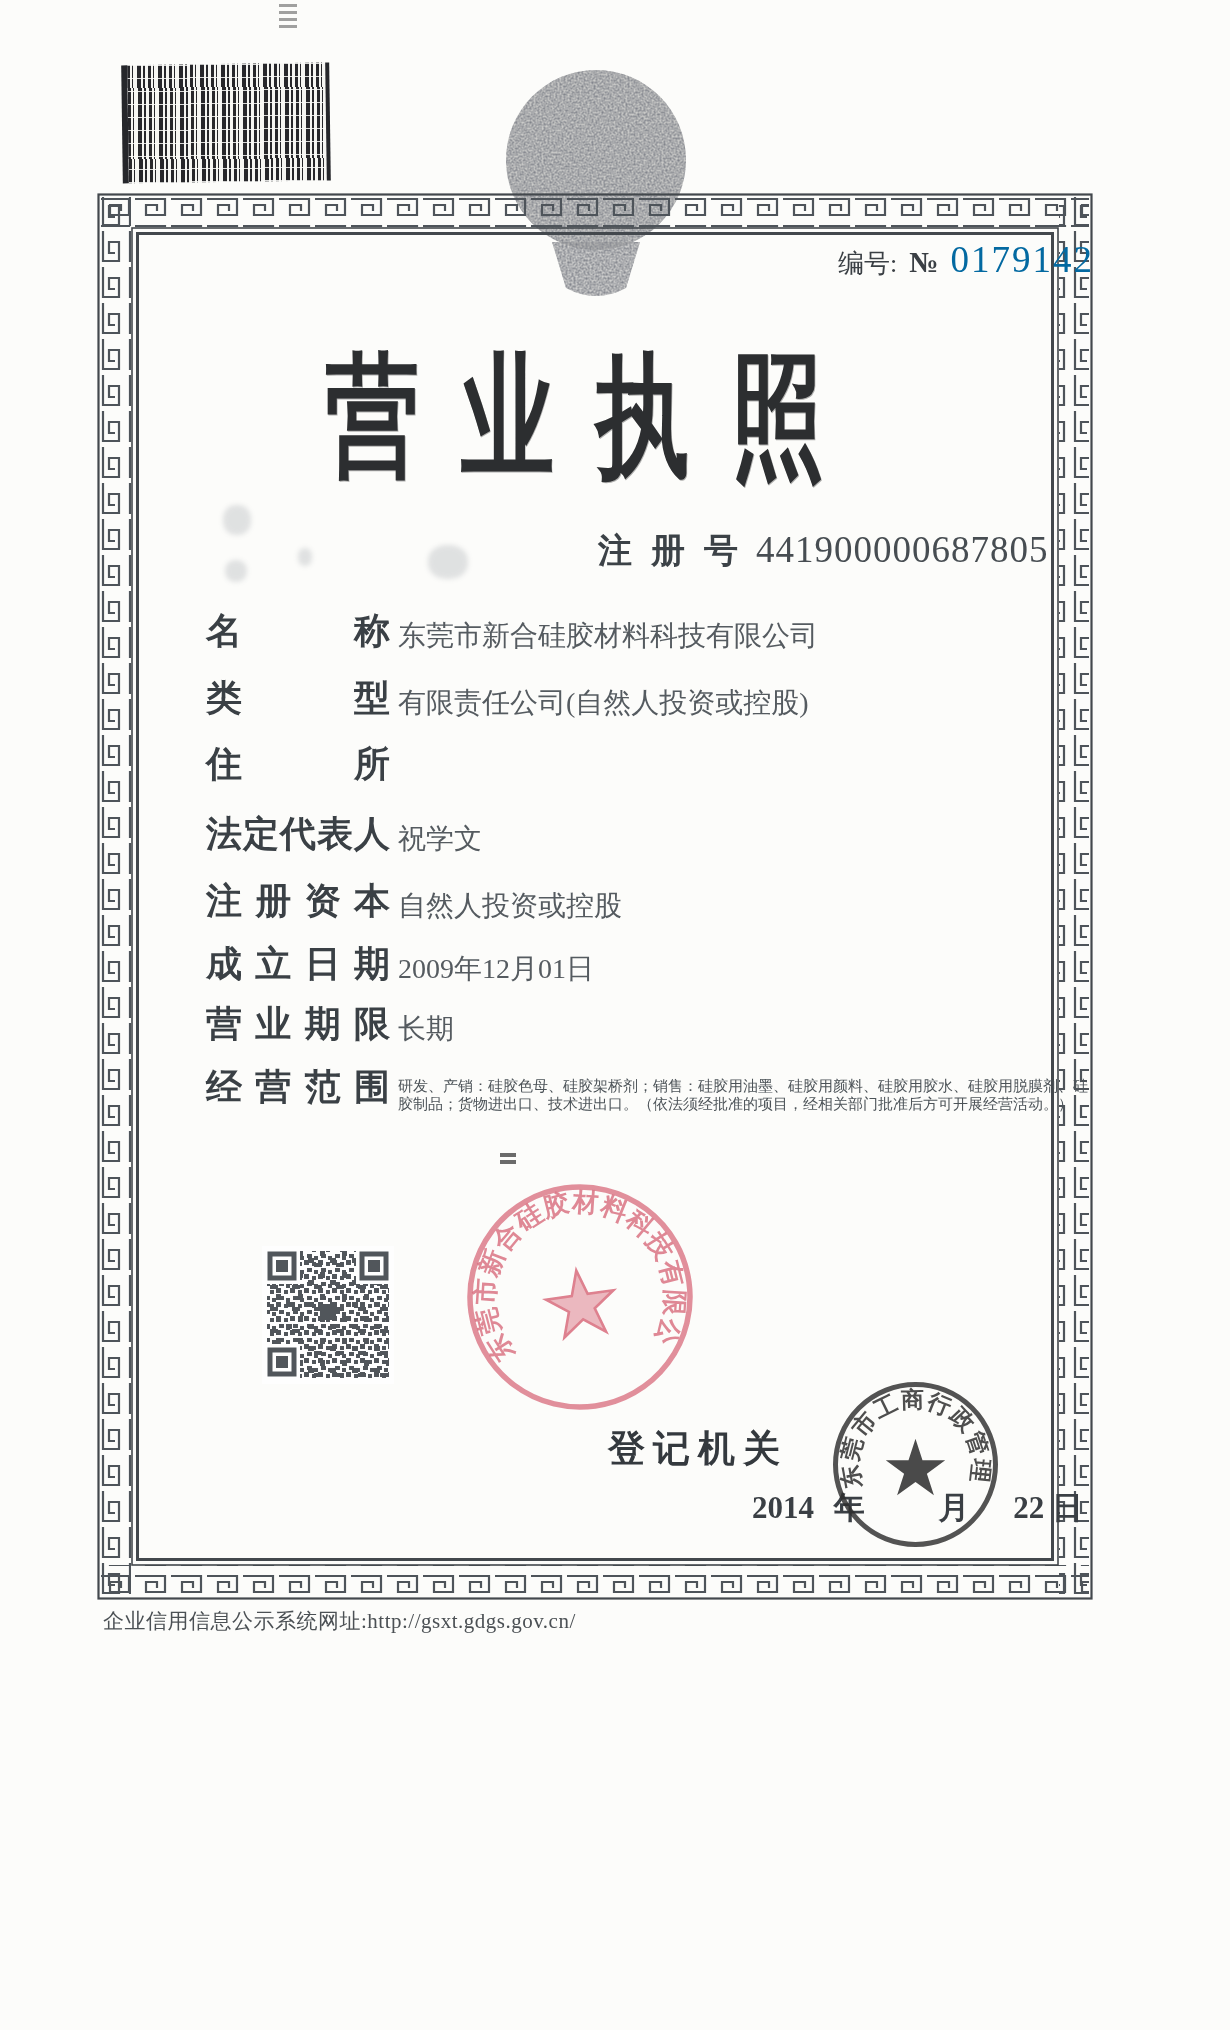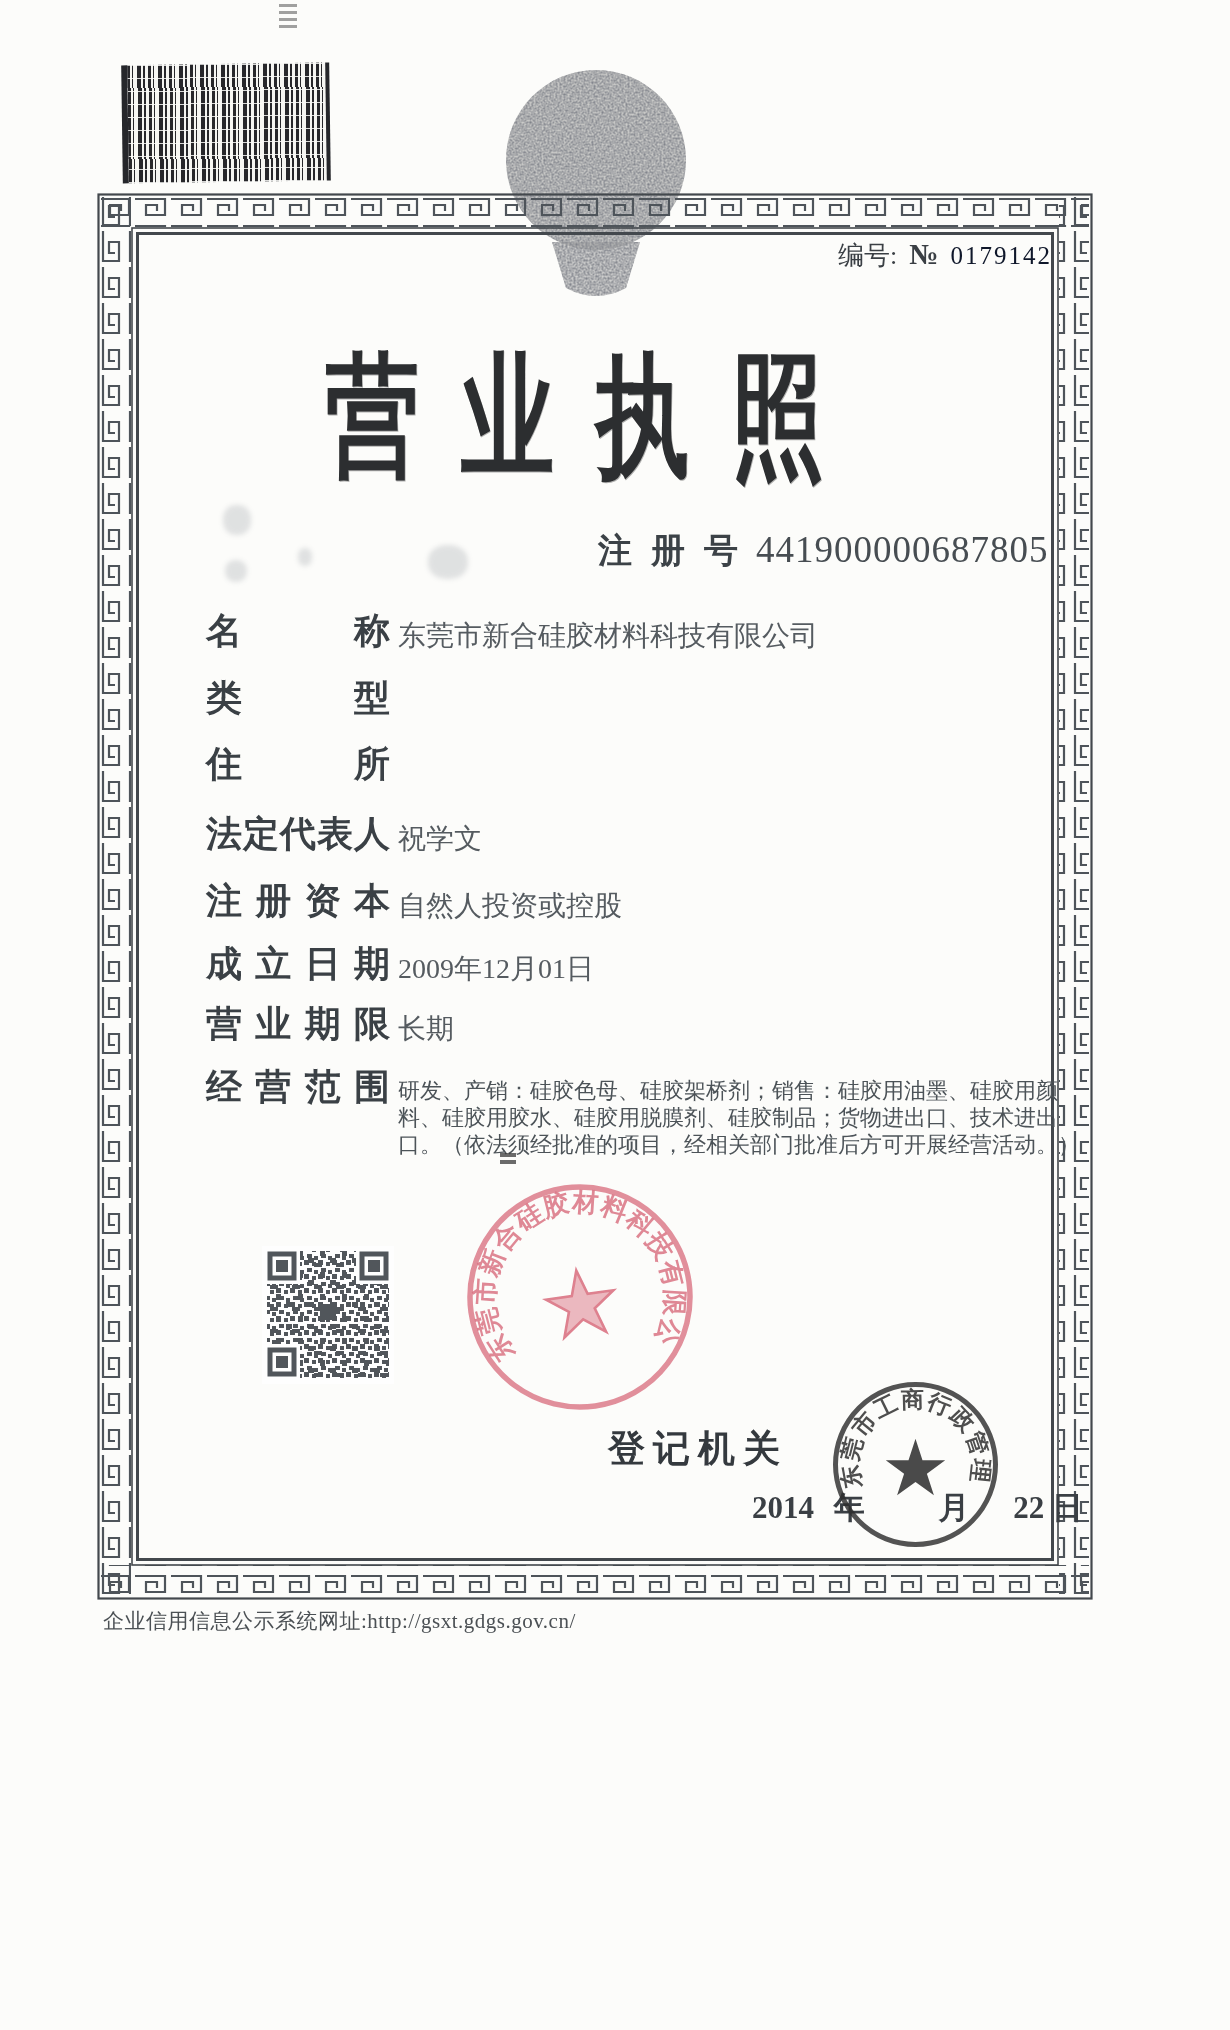--- a/index.html
+++ b/index.html
@@ -14,37 +14,37 @@
       repeating-linear-gradient(0deg, rgba(250,250,248,.85) 0 1px, transparent 1px 13px),
       repeating-linear-gradient(90deg,#15161a 0 3px,#f5f5f2 3px 5px,#15161a 5px 6px,#f5f5f2 6px 10px,
         #15161a 10px 14px,#f5f5f2 14px 16px,#15161a 16px 18px,#f5f5f2 18px 21px);
     opacity:.92;}
 
   .emblem{left:500px;top:66px;}
   .frame{left:97px;top:193px;}
 
   .serial{left:838px;top:238px;font-size:26px;color:#3a3f44;display:flex;gap:12px;align-items:baseline;white-space:nowrap;}
   .nosign{font-weight:700;font-size:29px;}
-  .serialnum{font-size:25px;letter-spacing:2px;color:#0f172a;}
+  .serialnum{font-size:37px;letter-spacing:2px;color:#0369a1;}
 
   .title{left:85px;top:328px;width:920px;text-align:center;
     font-family:"Liberation Sans","DejaVu Sans",sans-serif;font-weight:900;font-size:133px;
     letter-spacing:60px;padding-left:60px;color:#2c2e30;transform:scaleX(0.70);transform-origin:50% 50%;
     white-space:nowrap;text-shadow:1px 1px 0 rgba(60,60,60,.4);}
 
   .regline{left:598px;top:528px;display:flex;align-items:baseline;}
   .reg-label{width:140px;font-size:34px;font-weight:700;color:#3c4247;flex:none;}
   .reg-number{margin-left:18px;font-size:37px;color:#474d52;letter-spacing:1px;white-space:nowrap;}
 
   [data-justify]{display:flex;justify-content:space-between;}
 
   .field-row{left:206px;width:884px;display:flex;align-items:flex-start;}
   .flabel{width:184px;font-size:36px;font-weight:700;color:#3a4045;flex:none;line-height:1.1;}
   .fvalue{margin-left:8px;margin-top:6px;font-size:28px;color:#555b60;line-height:1.3;white-space:nowrap;}
-  .scope .fvalue{font-size:22px;width:692px;line-height:1.23;white-space:normal;margin-top:9px;color:#4c5358;}
+  .scope .fvalue{font-size:15px;width:692px;line-height:1.23;white-space:normal;margin-top:9px;color:#4c5358;}
 
   .qr{left:262px;top:1246px;opacity:.88;}
   .seal-red{left:455px;top:1172px;transform:rotate(-8deg);opacity:.92;}
   .seal-black{left:828px;top:1377px;opacity:.93;}
 
   .registrar{left:608px;top:1424px;width:172px;font-size:37px;font-weight:700;color:#34393e;}
   .dateline{left:752px;top:1487px;font-size:31px;color:#3a3f44;font-weight:600;white-space:nowrap;}
 
   .footer-left{left:103px;top:1607px;font-size:21px;color:#4b5054;letter-spacing:.5px;white-space:nowrap;text-align:center;}
   .footer-right{left:712px;top:1602px;font-size:23px;color:#3f4347;font-weight:600;white-space:nowrap;}
@@ -127,20 +127,21 @@
         <span>名</span>
         <span>称</span>
       </div>
     <div class="fvalue">东莞市新合硅胶材料科技有限公司</div>
   </div>
   <div class="abs field-row" style="top:679px">
     <div class="flabel" data-justify="">
         <span>类</span>
         <span>型</span>
       </div>
+    <div class="fvalue">有限责任公司(自然人投资或控股)</div>
   </div>
   <div class="abs field-row" style="top:745px">
     <div class="flabel" data-justify="">
         <span>住</span>
         <span>所</span>
       </div>
   </div>
   <div class="abs field-row" style="top:815px">
     <div class="flabel" data-justify="">
         <span>法</span>

